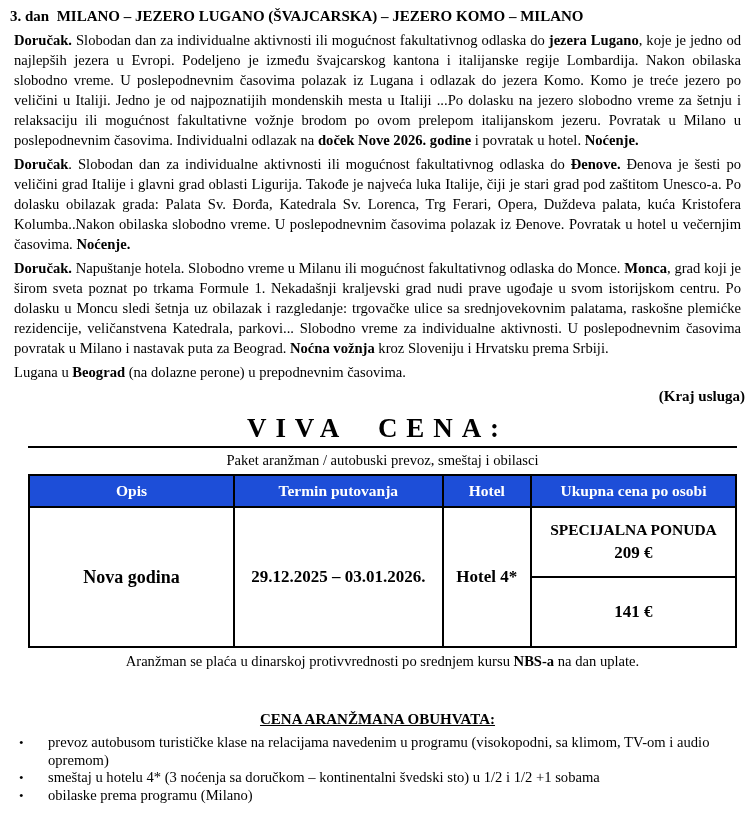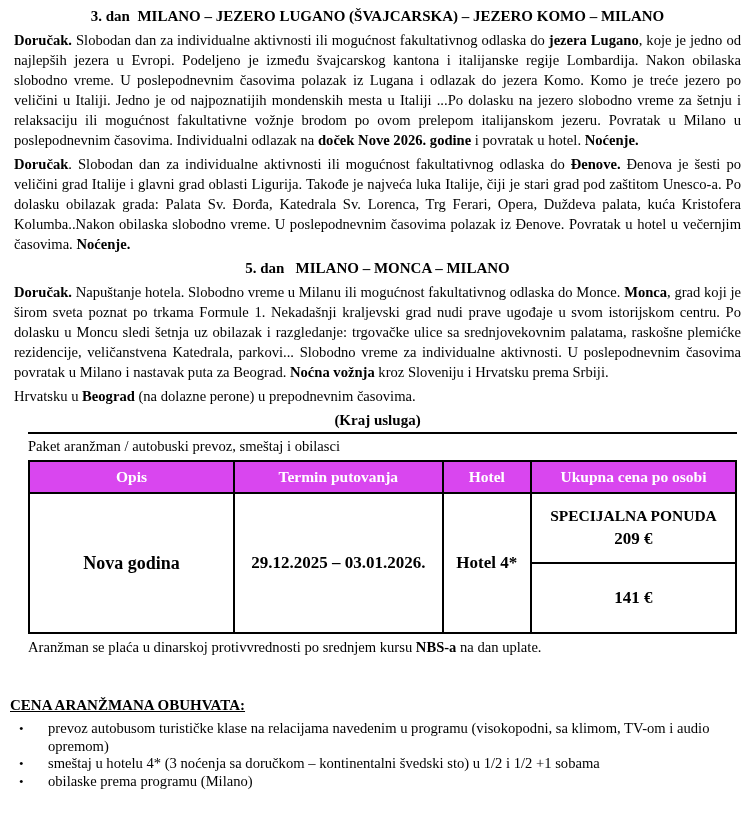--- a/index.html
+++ b/index.html
@@ -4,59 +4,59 @@
 <style>
   html,body{margin:0;padding:0;background:#fff;}
   body{
     width:754px;height:832px;overflow:hidden;
     font-family:"Liberation Serif","DejaVu Serif",serif;
     color:#000;font-size:14.6px;
   }
   .doc{padding:6px 9px 0 10px;}
   .day-section{margin:0;}
   .day-heading{
-    font-weight:bold;font-size:15px;line-height:20px;white-space:pre-wrap;text-align:center;
+    font-weight:bold;font-size:15px;line-height:20px;white-space:pre-wrap;
   }
   .day-body{
     margin:4px;text-align:justify;line-height:20px;
   }
   .kraj{
-    text-align:center;font-weight:bold;font-size:15px;margin:6px 0 0 0;
+    text-align:right;font-weight:bold;font-size:15px;margin:6px 0 0 0;
   }
   .price-block{margin:0 8px 0 18px;}
   .viva-title{
     text-align:center;font-weight:bold;font-size:27px;
     letter-spacing:0.33em;white-space:pre;margin:8px 0 0 0;line-height:30px;
   }
   .viva-rule{border:none;border-top:2px solid #000;margin:3px 0 0 0;}
-  .paket-line{text-align:left;margin:3px 0 4px 0;line-height:19px;}
+  .paket-line{text-align:center;margin:3px 0 4px 0;line-height:19px;}
   table.price{
     width:100%;border-collapse:collapse;border:2px solid #000;table-layout:fixed;
   }
   table.price th{
-    background:#d946ef;color:#fff;font-size:15.5px;font-weight:bold;
+    background:#1d4ed8;color:#fff;font-size:15.5px;font-weight:bold;
     padding:6px 2px;border:2px solid #000;
   }
   table.price td{
     border:2px solid #000;text-align:center;font-weight:bold;
     vertical-align:middle;padding:2px;
   }
   .col-opis{width:29%;}
   .col-termin{width:29.5%;}
   .col-hotel{width:12.5%;}
   .col-cena{width:29%;}
   td.opis-cell{font-size:18px;}
   td.termin-cell,td.hotel-cell{font-size:17px;}
   tr.sub-row td{height:64px;}
   .special-label{font-size:15.5px;line-height:22px;}
   .price-value{font-size:17px;line-height:24px;}
-  .pay-note{text-align:left;margin:4px 0 11px 0;line-height:19px;}
+  .pay-note{text-align:center;margin:4px 0 11px 0;line-height:19px;}
   .includes{margin:38px 0 0 0;}
   .includes-heading{
-    font-weight:bold;font-size:15px;text-decoration:underline;line-height:20px;
+    font-weight:bold;font-size:15px;text-decoration:underline;line-height:20px;text-align:center;
   }
   ul.includes-list{
     list-style:none;margin:5px 0 0 0;padding:0;
   }
   ul.includes-list li{
     position:relative;padding-left:38px;line-height:17.6px;
   }
   ul.includes-list li .bullet-dot{
     position:absolute;left:9px;top:0;font-size:13px;
   }
@@ -69,30 +69,30 @@
   <div class="day-section">
     <div class="day-heading">3. dan  MILANO – JEZERO LUGANO (ŠVAJCARSKA) – JEZERO KOMO – MILANO</div>
     <p class="day-body"><b>Doručak.</b><span> Slobodan dan za individualne aktivnosti ili mogućnost fakultativnog odlaska do </span><b>jezera Lugano</b><span>, koje je jedno od najlepših jezera u Evropi. Podeljeno je između švajcarskog kantona i italijanske regije Lombardija. Nakon obilaska slobodno vreme. U poslepodnevnim časovima polazak iz Lugana i odlazak do jezera Komo. Komo je treće jezero po veličini u Italiji. Jedno je od najpoznatijih mondenskih mesta u Italiji ...Po dolasku na jezero slobodno vreme za šetnju i relaksaciju ili mogućnost fakultativne vožnje brodom po ovom prelepom italijanskom jezeru. Povratak u Milano u poslepodnevnim časovima. Individualni odlazak na </span><b>doček Nove 2026. godine</b><span> i povratak u hotel.  </span><b>Noćenje.</b></p>
   </div>
 
   <div class="day-section">
     <p class="day-body"><b>Doručak</b><span>. Slobodan dan za individualne aktivnosti ili mogućnost fakultativnog odlaska do </span><b>Đenove.</b><span> Đenova je šesti po veličini grad Italije i glavni grad oblasti Ligurija. Takođe je najveća luka Italije, čiji je stari grad pod zaštitom Unesco-a. Po dolasku obilazak grada:  Palata Sv. Đorđa, Katedrala Sv. Lorenca, Trg Ferari, Opera, Duždeva palata, kuća Kristofera Kolumba..Nakon obilaska slobodno vreme. U poslepodnevnim časovima polazak iz Đenove.   Povratak u hotel u večernjim časovima. </span><b>Noćenje.</b></p>
   </div>
 
   <div class="day-section">
-    <div class="day-heading">5. dan   MILANO – MONCA – MILANO</div>
     <p class="day-body"><b>Doručak.</b><span> Napuštanje hotela. Slobodno vreme u Milanu ili mogućnost fakultativnog odlaska do Monce. </span><b>Monca</b><span>, grad koji je širom sveta poznat po trkama Formule 1. Nekadašnji kraljevski grad nudi prave ugođaje u svom istorijskom centru. Po dolasku u Moncu sledi šetnja uz obilazak i razgledanje: trgovačke ulice sa srednjovekovnim palatama, raskošne plemićke rezidencije, veličanstvena Katedrala, parkovi... Slobodno vreme za individualne aktivnosti. U poslepodnevnim časovima povratak u Milano i nastavak puta za Beograd. </span><b>Noćna vožnja</b><span> kroz Sloveniju i Hrvatsku prema Srbiji.</span></p>
   </div>
 
   <div class="day-section">
-    <p class="day-body"><span>Hrvatsku u </span><b>Beograd</b><span> (na dolazne perone) u prepodnevnim časovima.</span></p>
+    <p class="day-body"><span>Lugana u </span><b>Beograd</b><span> (na dolazne perone) u prepodnevnim časovima.</span></p>
   </div>
 
   <div class="kraj">(Kraj usluga)</div>
 
+  <div class="viva-title">VIVA  CENA:</div>
 
   <div class="price-block">
     <hr class="viva-rule">
     <div class="paket-line">Paket aranžman  / autobuski prevoz, smeštaj i obilasci</div>
 
     <table class="price">
       <colgroup>
         <col class="col-opis">
           <col class="col-termin">
           <col class="col-hotel">

